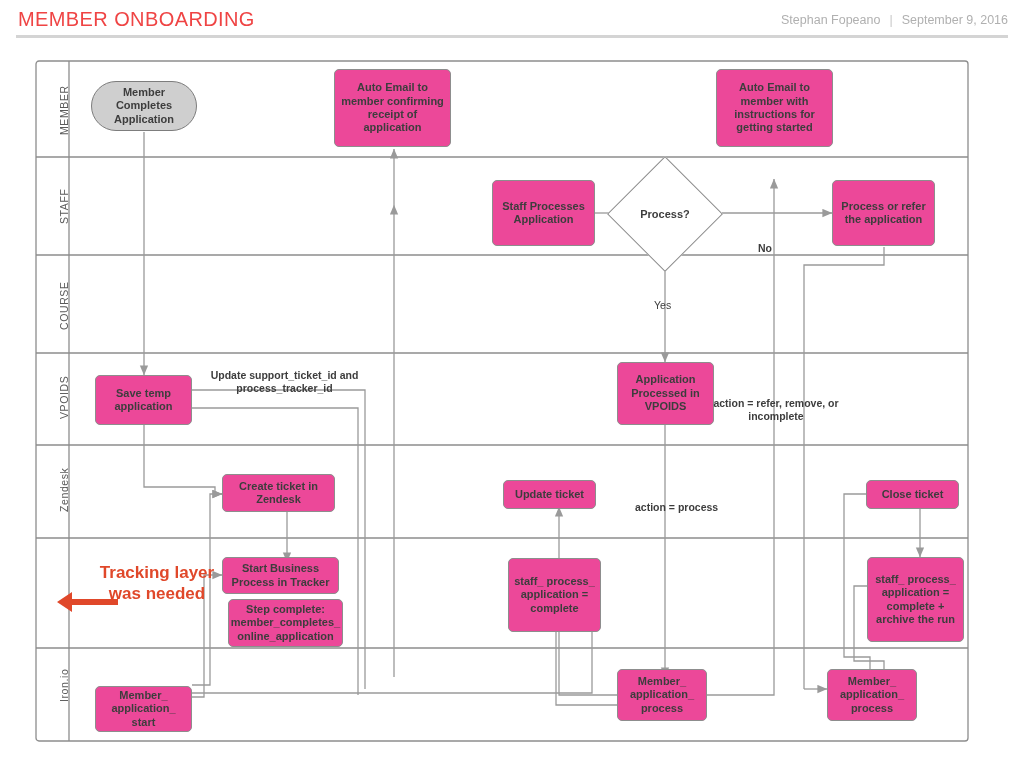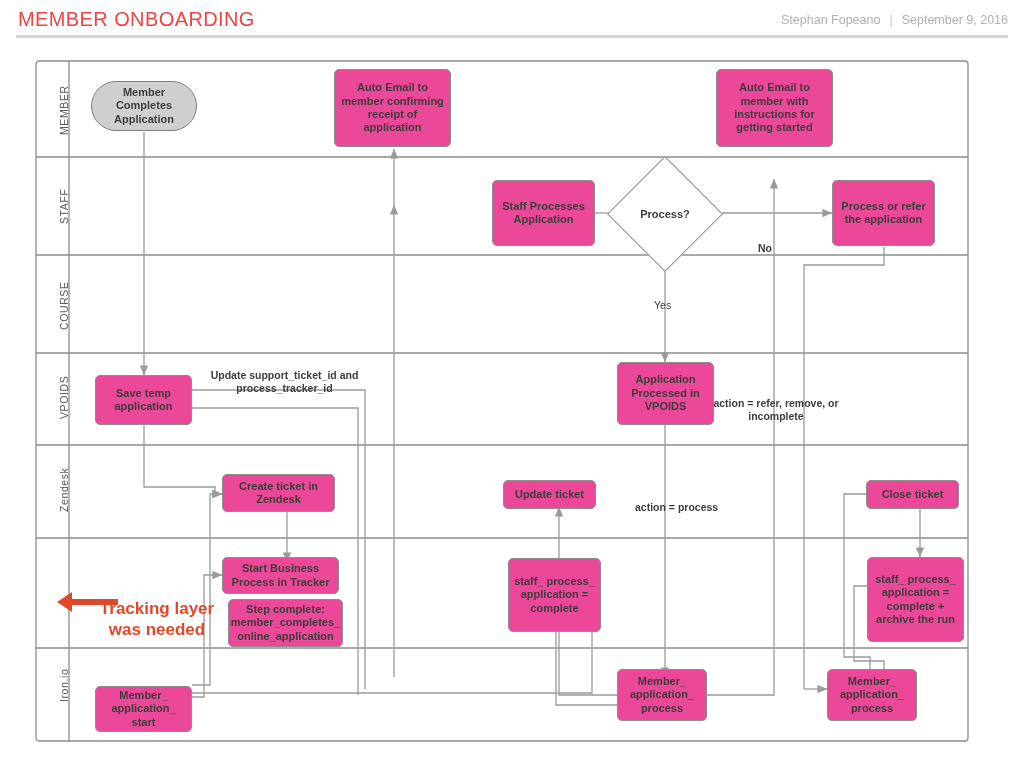--- a/index.html
+++ b/index.html
@@ -230,21 +230,21 @@
   <div class="node" style="left:471px;top:423px;width:93px;height:29px;">
     <span class="lbl">Update ticket</span>
   </div>
 
   <div class="node" style="left:834px;top:423px;width:93px;height:29px;">
     <span class="lbl">Close ticket</span>
   </div>
 
   <div class="edge-label bold" style="left:587px;top:444px;margin-left:16px;">action = process</div>
 
-  <div id="annotation" style="left:66px;top:505px;width:118px;margin-top:36px;">Tracking layer was needed</div>
+  <div id="annotation" style="left:66px;top:505px;width:118px;">Tracking layer was needed</div>
 
   <svg width="70" height="30" style="position:absolute;left:22px;top:530px;">
     <path d="M64,12 L18,12 L18,5 L3,15 L18,25 L18,18 L64,18 Z" fill="#e0482a"></path>
   </svg>
 
   <div class="node" style="left:190px;top:500px;width:117px;height:37px;">
     <span class="lbl">Start Business Process in Tracker</span>
   </div>
 
   <div class="node" style="left:196px;top:542px;width:115px;height:48px;">

